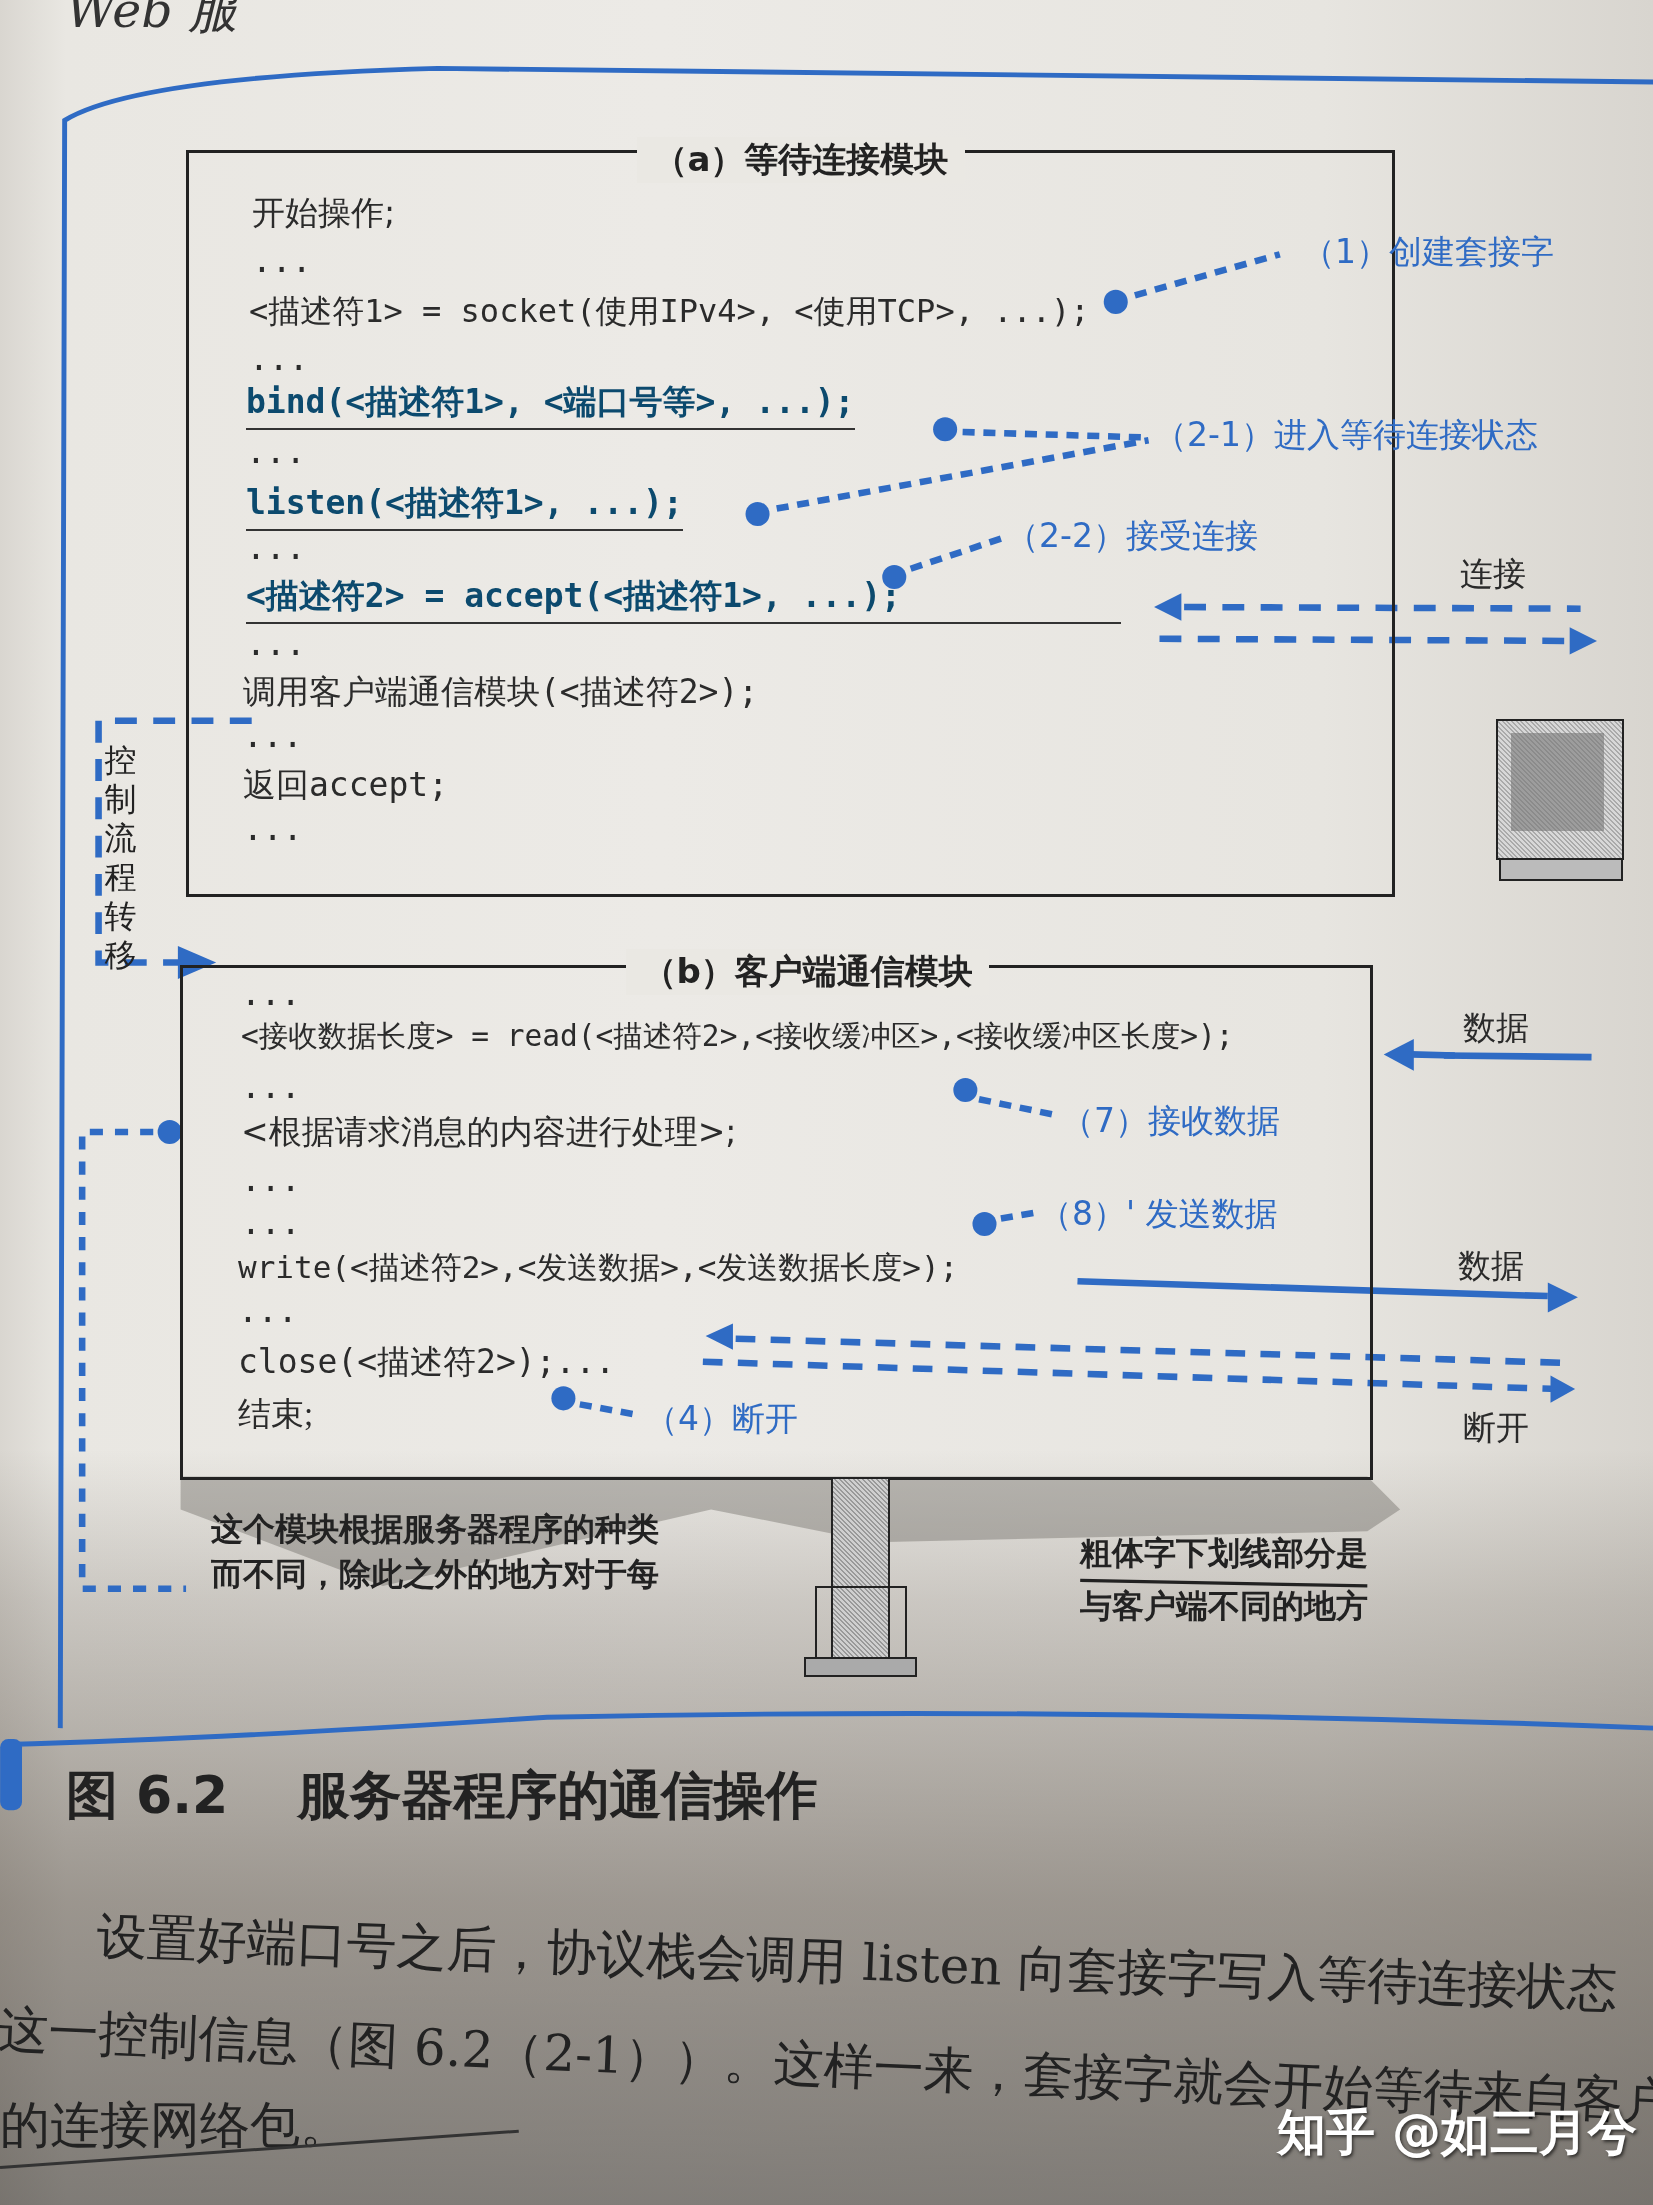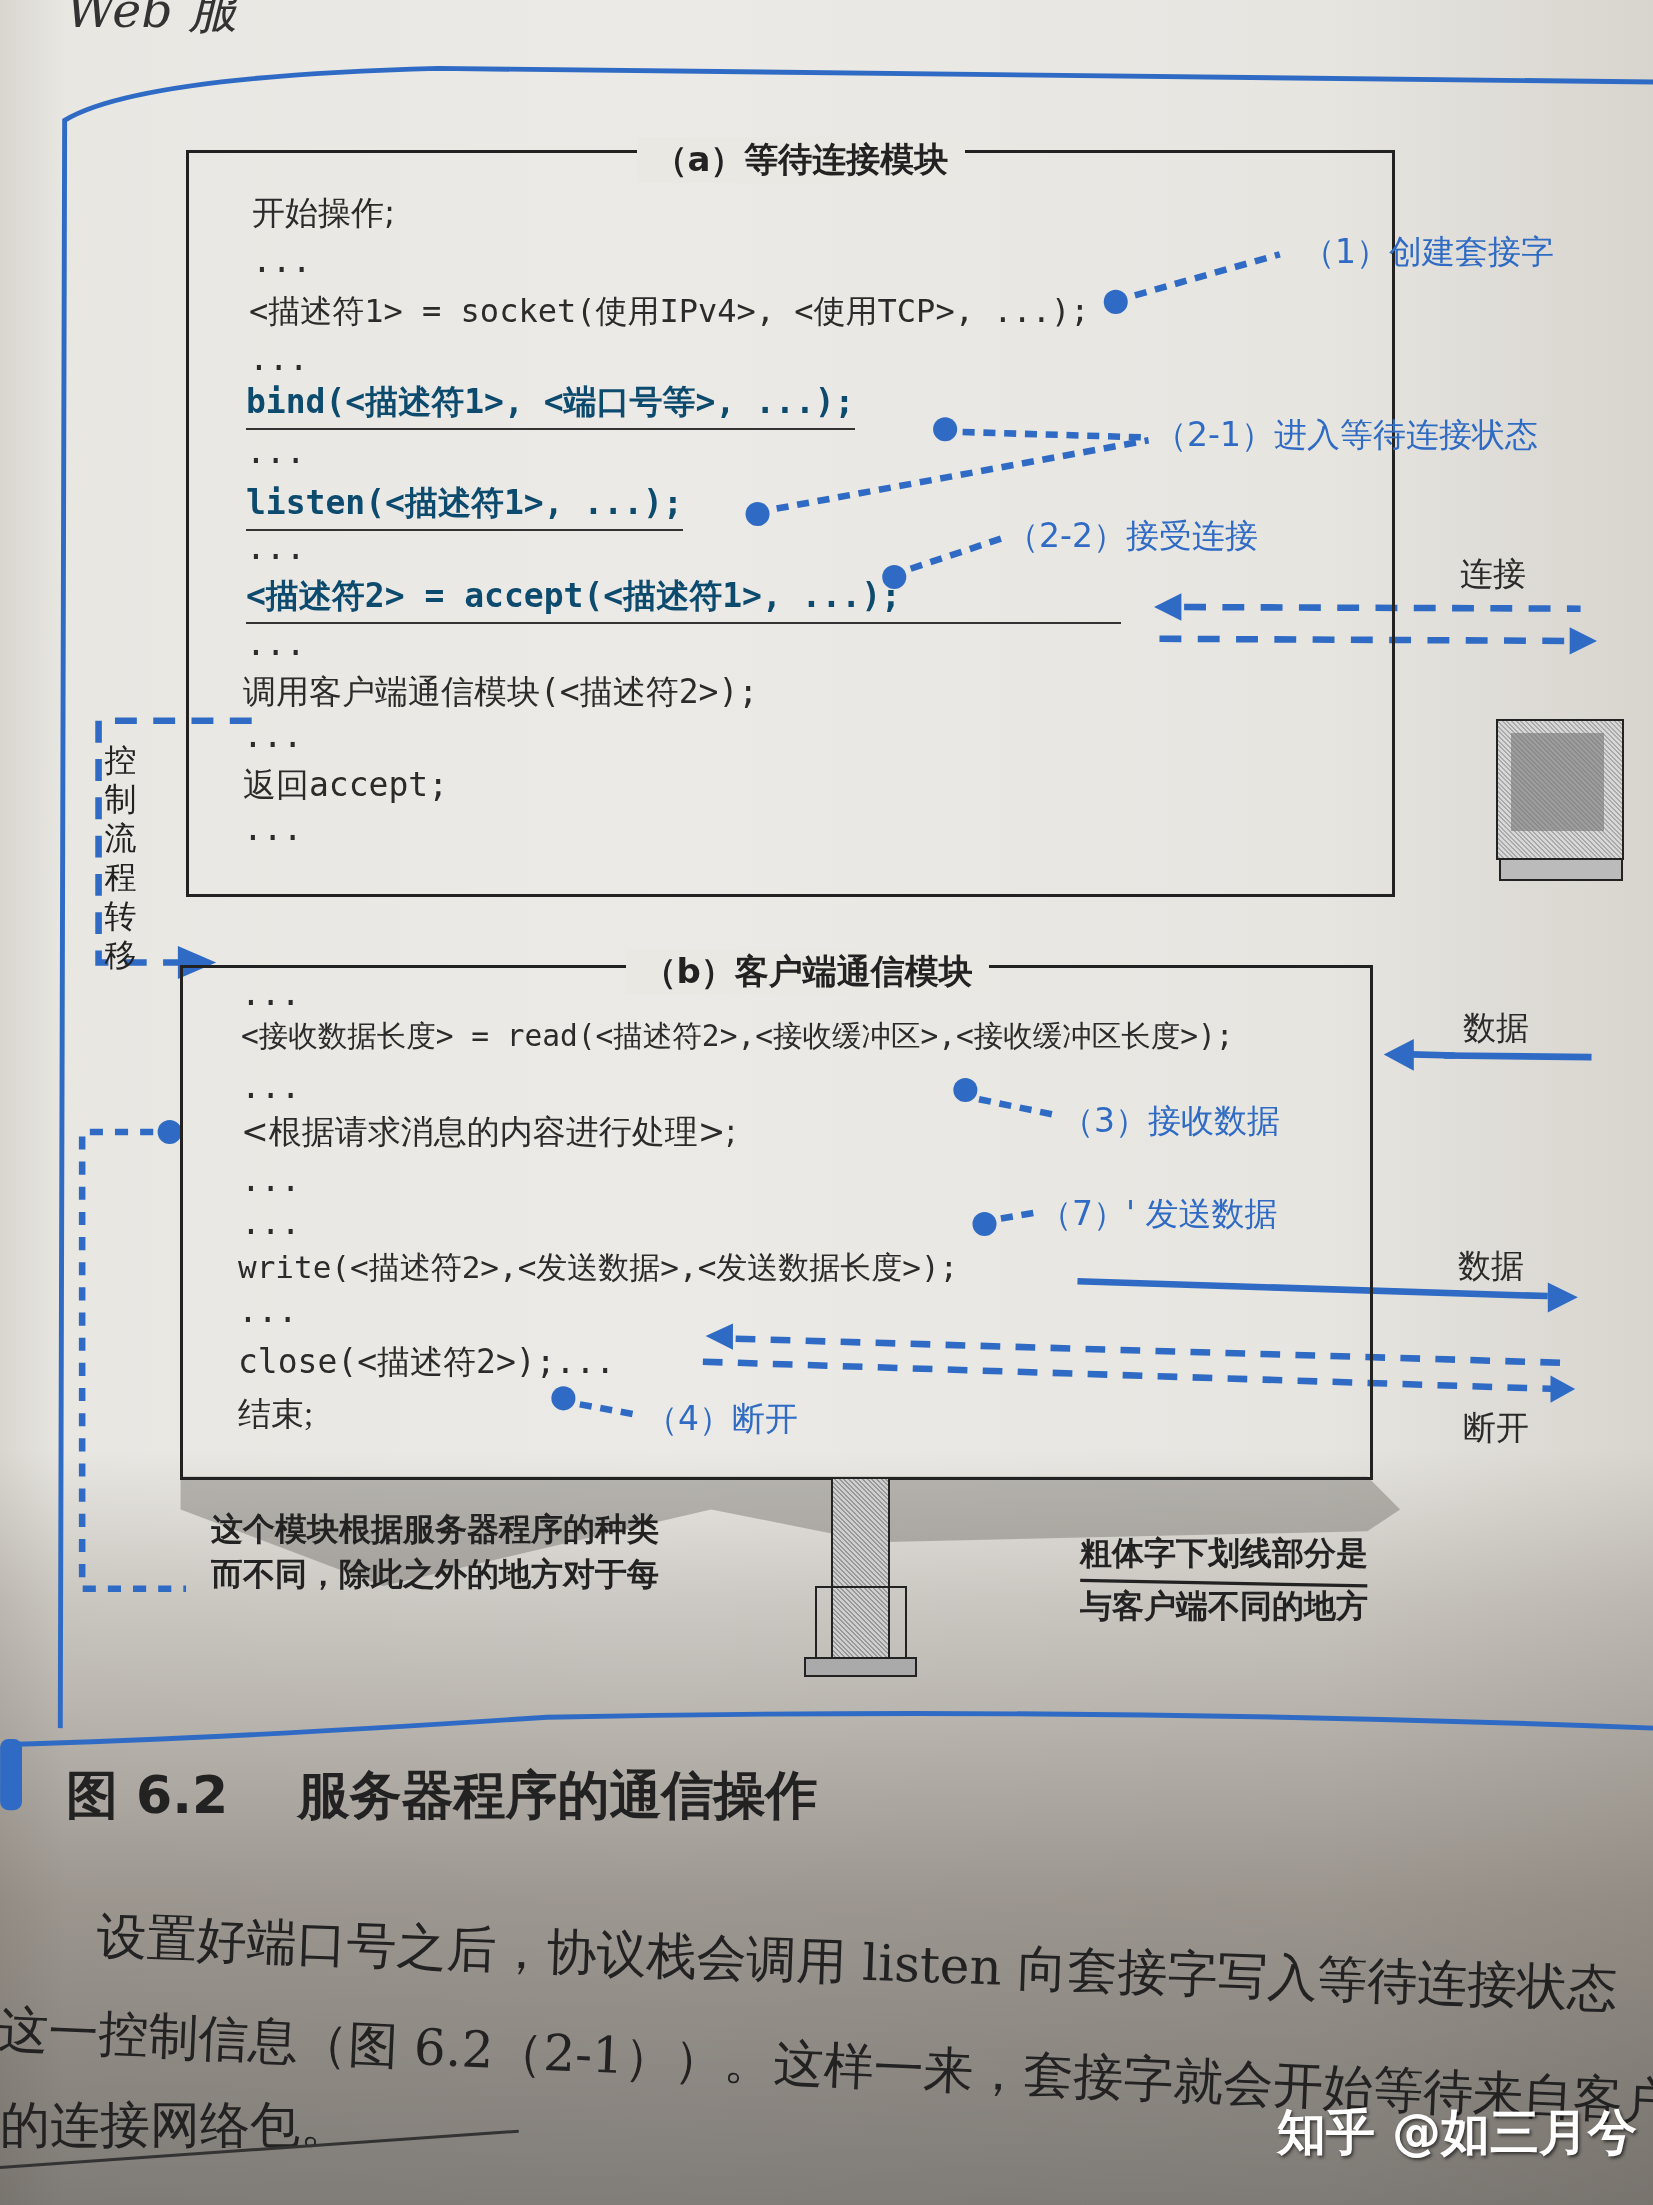--- a/index.html
+++ b/index.html
@@ -136,22 +136,22 @@
 <div class="abs code" style="left:241px; top:1017px; font-size:29.5px;">&lt;接收数据长度&gt; = read(&lt;描述符2&gt;,&lt;接收缓冲区&gt;,&lt;接收缓冲区长度&gt;);</div>
 <div class="abs code" style="left:241px; top:1067px;">...</div>
 <div class="abs code" style="left:241px; top:1110px; font-family:'DejaVu Sans',sans-serif;">&lt;根据请求消息的内容进行处理&gt;;</div>
 <div class="abs code" style="left:241px; top:1160px;">...</div>
 <div class="abs code" style="left:241px; top:1203px;">...</div>
 <div class="abs code" style="left:238px; top:1247px; font-size:31px;">write(&lt;描述符2&gt;,&lt;发送数据&gt;,&lt;发送数据长度&gt;);</div>
 <div class="abs code" style="left:238px; top:1291px;">...</div>
 <div class="abs code" style="left:238px; top:1340px;">close(&lt;描述符2&gt;);...</div>
 <div class="abs code" style="left:238px; top:1392px; font-family:Liberation Serif, serif;">结束;</div>
 
-<div class="abs anno" style="left:1061px; top:1099px;">（3）接收数据</div>
-<div class="abs anno" style="left:1039px; top:1192px;">（7）' 发送数据</div>
+<div class="abs anno" style="left:1061px; top:1099px;">（7）接收数据</div>
+<div class="abs anno" style="left:1039px; top:1192px;">（8）' 发送数据</div>
 <div class="abs anno" style="left:645px; top:1397px;">（4）断开</div>
 
 <div class="abs label" style="left:1463px; top:1006px;">数据</div>
 <div class="abs label" style="left:1458px; top:1244px;">数据</div>
 <div class="abs label" style="left:1463px; top:1406px;">断开</div>
 
 <div class="abs" style="left:804px; top:1477px; width:109px; height:197px;">
   <div style="position:absolute; left:27px; top:0; width:55px; height:191px; border:2.2px solid #222; background:repeating-linear-gradient(45deg,#999 0 1.6px,#cfcfcf 1.6px 3.3px);"></div>
   <div style="position:absolute; left:11px; top:109px; width:88px; height:82px; border:2.2px solid #222; border-bottom:none; background:transparent;"></div>
   <div style="position:absolute; left:0; top:180px; width:109px; height:16.4px; border:2.2px solid #222; background:#aaa;"></div>

